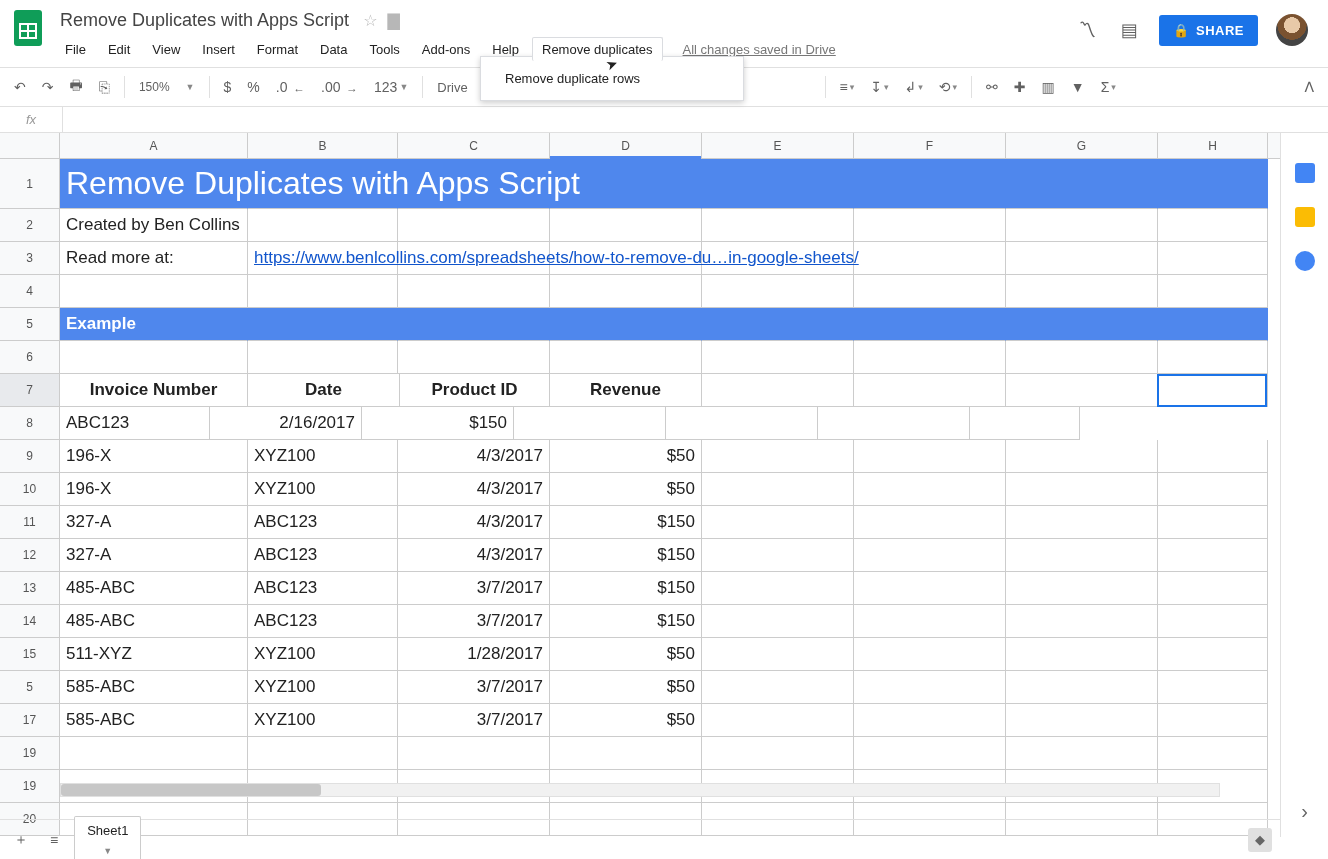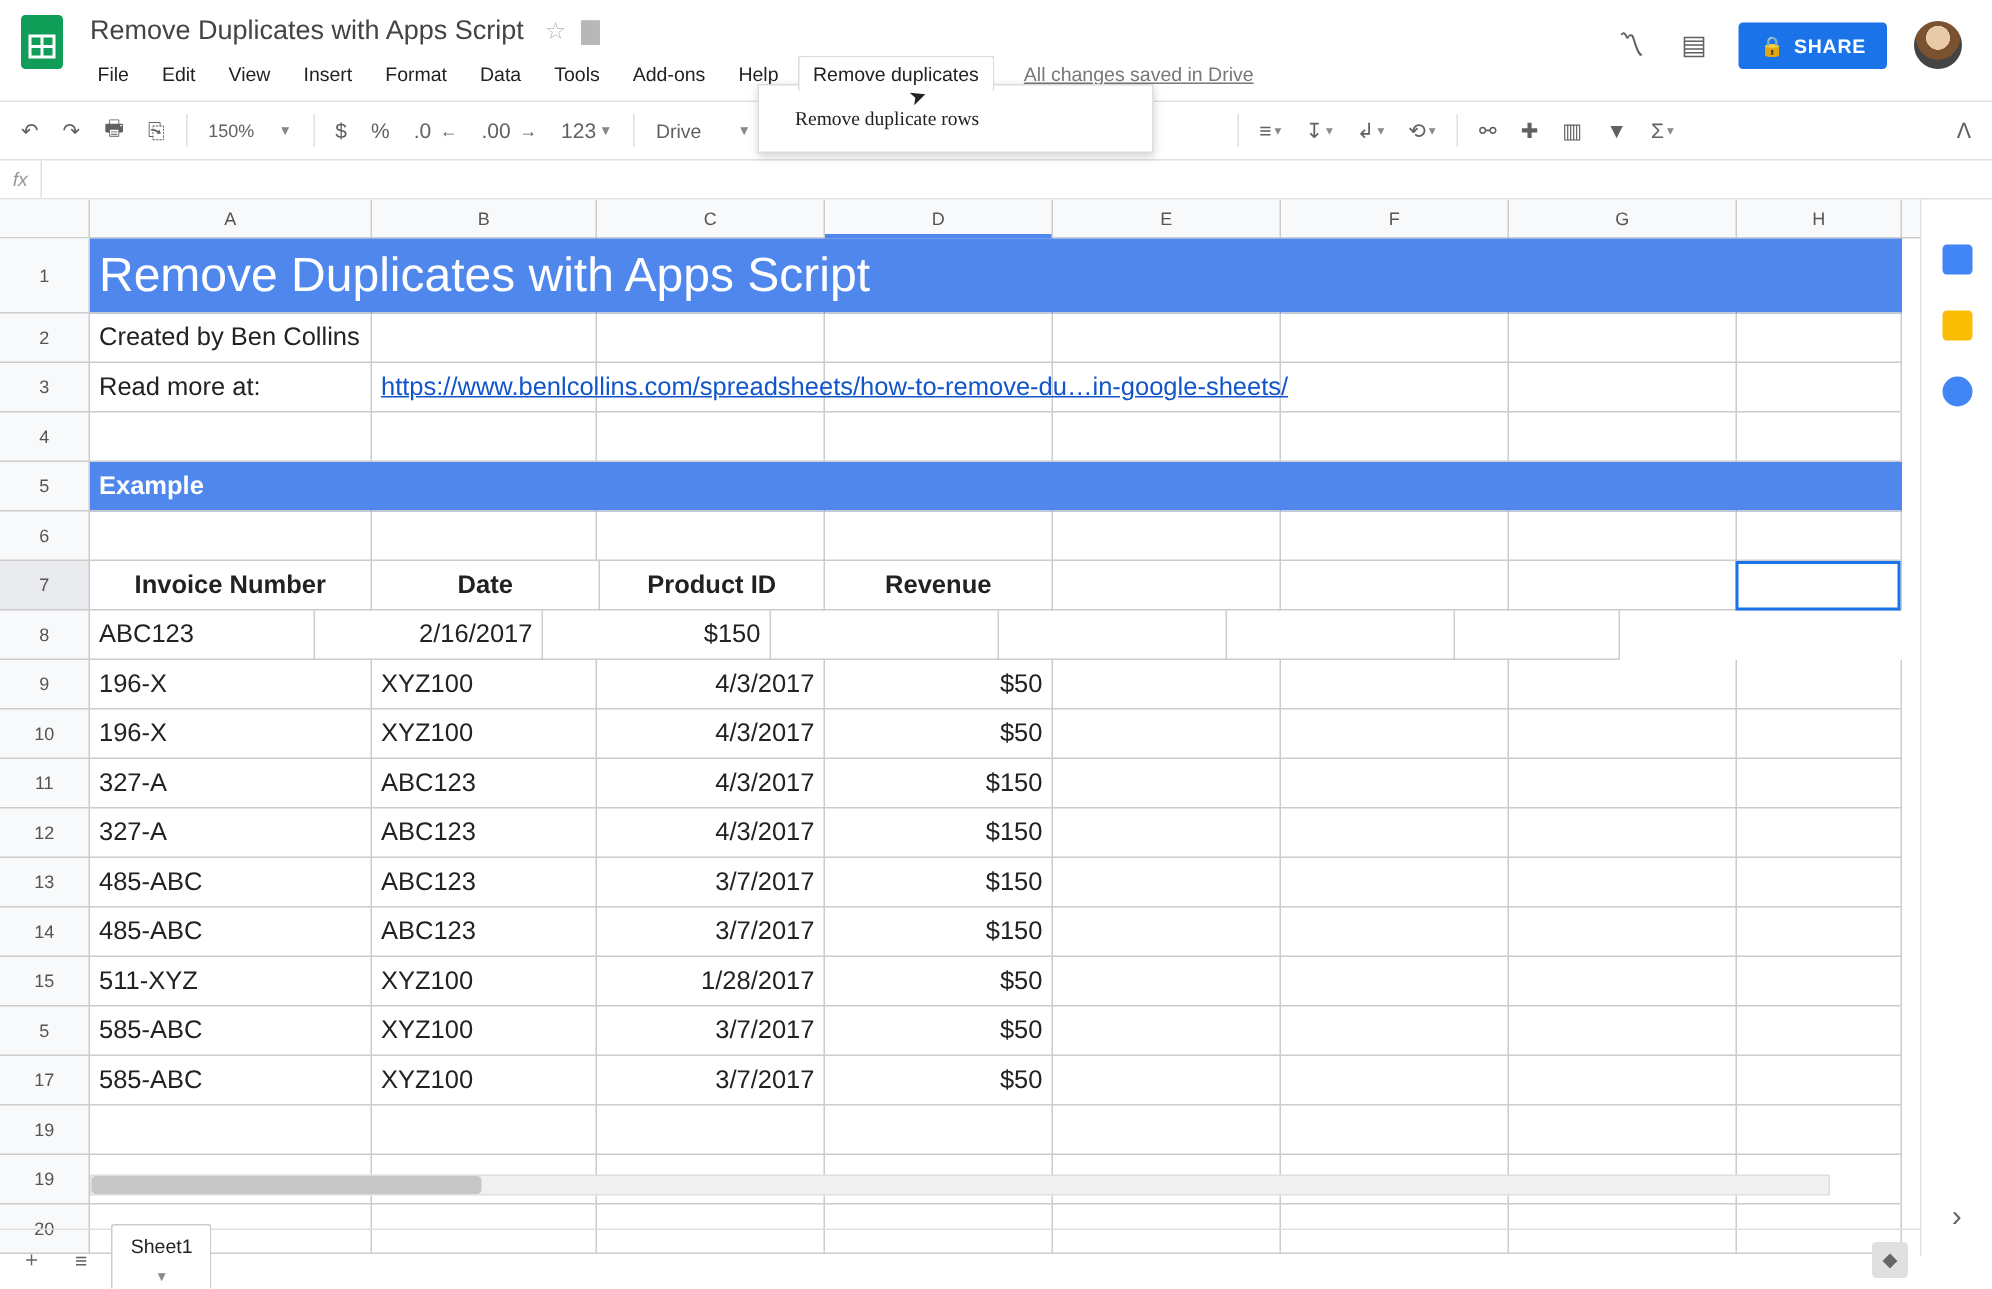--- a/index.html
+++ b/index.html
@@ -18,24 +18,24 @@
   .icon-btn { color:#616161; font-size:18px; cursor:pointer; display:flex; align-items:center; justify-content:center; width:24px; height:24px;}
   .share-btn { background:#1a73e8; color:#fff; font-weight:bold; font-size:13px; padding:8px 14px; border-radius:3px; display:flex; align-items:center; gap:6px; letter-spacing:0.5px;}
   .avatar { width:32px; height:32px; border-radius:50%; background:#ccc; background:radial-gradient(circle at 50% 35%, #e8c9a8 30%, #7a5230 31%, #7a5230 55%, #444 56%);}
   .toolbar { border-top:1px solid #e0e0e0; border-bottom:1px solid #e0e0e0; height:40px; display:flex; align-items:center; padding:0 8px; margin-top:6px; gap:4px; color:#616161;}
   .tool { padding:4px 6px; cursor:pointer; font-size:14px; color:#616161; display:flex; align-items:center; gap:2px;}
   .tool-sep { width:1px; height:22px; background:#e0e0e0; margin:0 4px;}
   .zoom { font-size:12px; padding:4px 6px; display:flex; align-items:center; gap:16px;}
   .font-box { font-size:13px; padding:4px 6px; display:flex; align-items:center; gap:24px; border-right:1px solid transparent;}
   .dd-arrow { font-size:9px; color:#888;}
   .toolbar-right { margin-left:auto; display:flex; align-items:center; gap:6px;}
-  .dropdown-menu { position:absolute; top:56px; left:505px; width:264px; background:#fff; border:1px solid #dadce0; box-shadow:0 2px 6px rgba(0,0,0,0.2); z-index:15; padding:6px 0;font-family:Liberation Serif, serif;}
+  .dropdown-menu { position:absolute; top:56px; left:480px; width:264px; background:#fff; border:1px solid #dadce0; box-shadow:0 2px 6px rgba(0,0,0,0.2); z-index:15; padding:6px 0;}
   .dropdown-menu .dd-item { padding:8px 24px; font-size:13px; cursor:pointer;}
   .formula-bar { display:flex; align-items:center; height:26px; border-bottom:1px solid #e0e0e0;}
-  .fx { font-style:italic; color:#999; font-size:13px; width:28px; text-align:center; border-right:1px solid #e0e0e0; height:100%; display:flex; align-items:center; justify-content:center;}
+  .fx { font-style:italic; color:#999; font-size:13px; width:63px; text-align:center; border-right:1px solid #e0e0e0; height:100%; display:flex; align-items:center; justify-content:center;}
   .main-area { display:flex; height:calc(859px - 155px);}
   .grid-wrap { flex:1; overflow:hidden; position:relative;}
   .col-headers { display:flex; height:26px; background:#f8f9fa; border-bottom:1px solid #ccc;}
   .corner { width:60px; border-right:1px solid #ccc; background:#f8f9fa;}
   .col-h { border-right:1px solid #ccc; text-align:center; font-size:12px; color:#555; display:flex; align-items:center; justify-content:center; position:relative;}
   .col-h.sel::after{content:"";position:absolute;bottom:-1px;left:0;right:0;height:3px;background:#4f87ed;}
   .grid-body { display:flex;}
   .row-headers { width:60px; background:#f8f9fa;}
   .row-h { height:33px; border-bottom:1px solid #ccc; border-right:1px solid #ccc; font-size:12px; color:#555; display:flex; align-items:center; justify-content:center;}
   .row-h.first { height:50px;}

